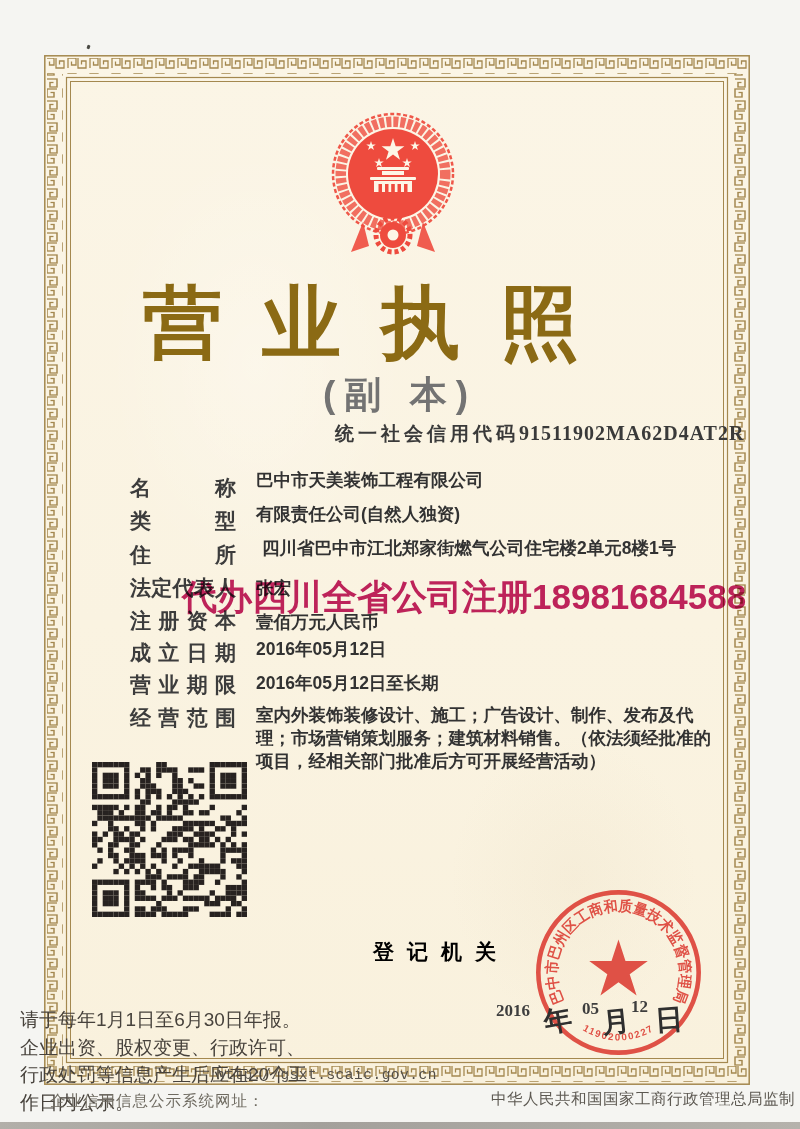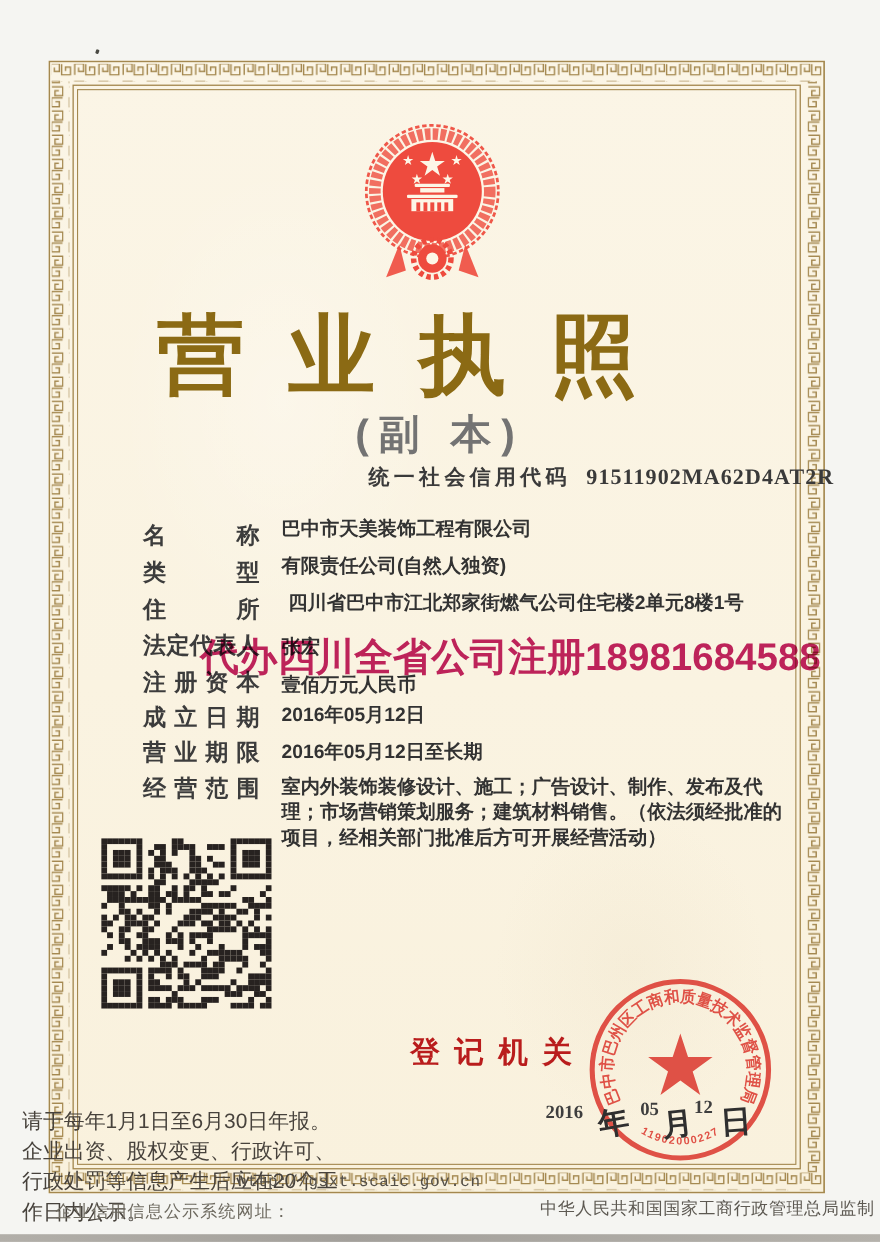--- a/index.html
+++ b/index.html
@@ -23,35 +23,35 @@
     position:absolute;left:0;top:281px;width:722px;text-align:center;
     font-size:79px;line-height:1.06;font-weight:bold;color:#8b6a14;
     letter-spacing:40px;padding-left:40px;box-sizing:border-box;white-space:nowrap;
   }
   .doc-subtitle{
     position:absolute;left:0;top:370px;width:800px;text-align:center;
     font-size:37px;font-weight:bold;color:#737373;letter-spacing:9px;white-space:nowrap;
   }
   .credit-line{position:absolute;left:335px;top:421px;white-space:nowrap;}
   .credit-label{font-size:19px;font-weight:bold;color:#3a3a3a;letter-spacing:4px;}
-  .credit-code{font-family:"Liberation Serif",serif;font-size:20px;font-weight:bold;color:#3a3a3a;letter-spacing:1px;margin-left:14px;}
+  .credit-code{font-family:"Liberation Serif",serif;font-size:20px;font-weight:bold;color:#3a3a3a;letter-spacing:1px;margin-left:0;}
   .f-label{
     position:absolute;left:130px;width:106px;font-size:21px;font-weight:bold;color:#3c3c3c;
     text-align:justify;text-align-last:justify;line-height:1.1;
   }
   .f-value{
     position:absolute;left:256px;width:472px;font-size:17.5px;font-weight:bold;color:#323232;line-height:23px;
   }
   .ad-watermark{
     position:absolute;left:182px;top:574px;font-size:35px;font-weight:600;color:#be185d;
     white-space:nowrap;mix-blend-mode:multiply;opacity:.95;letter-spacing:0;
   }
   .qr{position:absolute;left:92px;top:762px;width:155px;height:155px;}
   .registrar{
-    position:absolute;left:373px;top:938px;font-size:27px;font-weight:bold;color:#b91c1c;
+    position:absolute;left:373px;top:938px;font-size:21px;font-weight:bold;color:#000000;
     letter-spacing:13px;white-space:nowrap;
   }
   .seal{position:absolute;left:526px;top:880px;width:185px;height:185px;opacity:.9;}
   .date-num{position:absolute;font-family:"Liberation Serif",serif;font-size:17px;font-weight:bold;color:#3e3e3e;text-align:right;}
   .date-unit{position:absolute;font-size:28px;font-weight:bold;color:#2f2f2f;}
   .notice{position:absolute;left:20px;top:1006px;font-size:19px;font-weight:normal;color:#47423c;line-height:27.5px;white-space:nowrap;}
   .site-label{position:absolute;left:50px;top:1091px;font-size:15.5px;color:#6e6a60;letter-spacing:1px;white-space:nowrap;}
   .site-url{position:absolute;left:216px;top:1067px;font-family:"Liberation Mono",monospace;font-size:14.5px;font-weight:normal;color:#54504a;letter-spacing:.5px;white-space:nowrap;}
   .issuer{position:absolute;left:491px;top:1089px;font-size:15.5px;color:#5d5952;letter-spacing:.5px;white-space:nowrap;}
   .scan-strip{position:absolute;left:0;bottom:0;width:800px;height:7px;background:linear-gradient(90deg,#b2afa9,#a3a09b 40%,#b5b2ac);}

